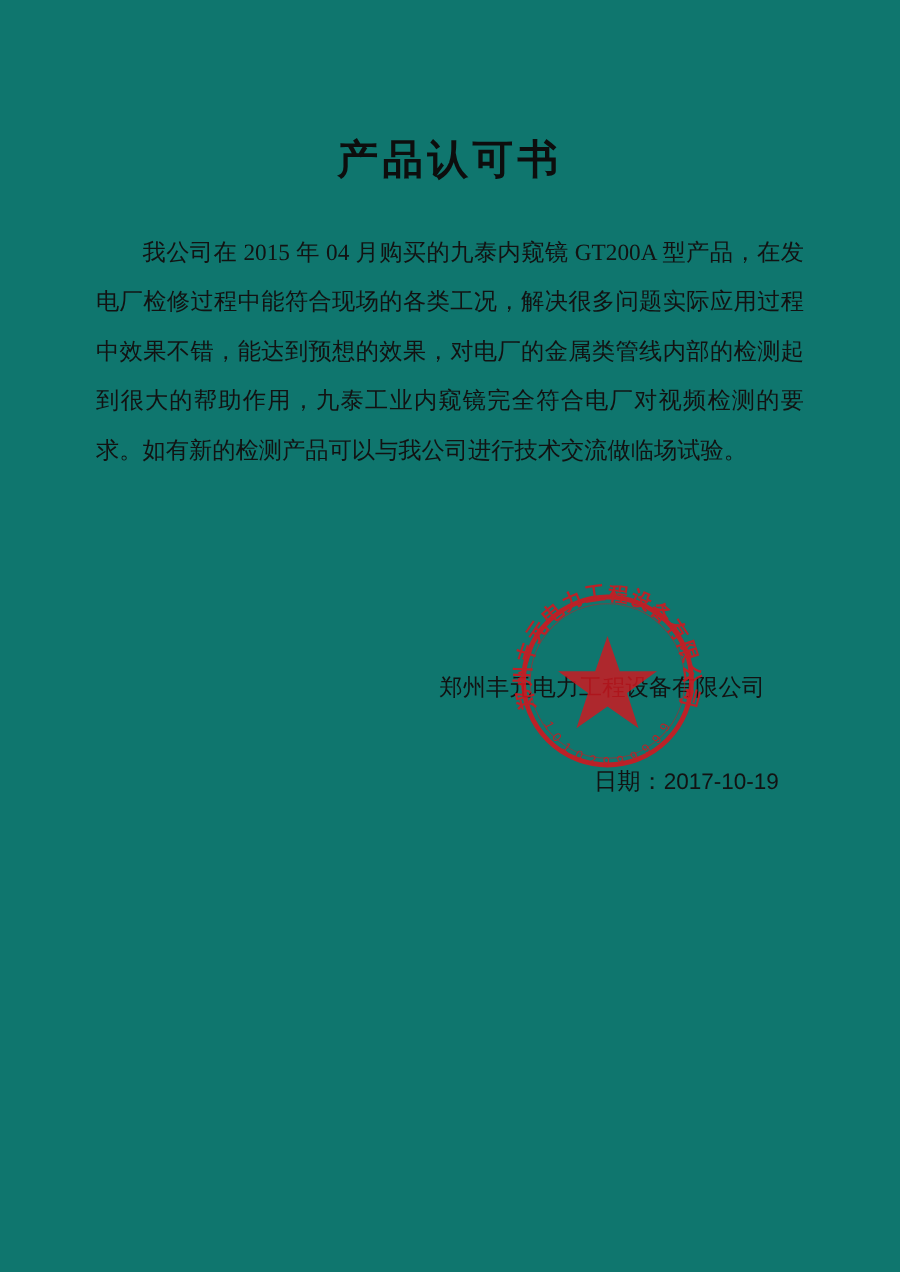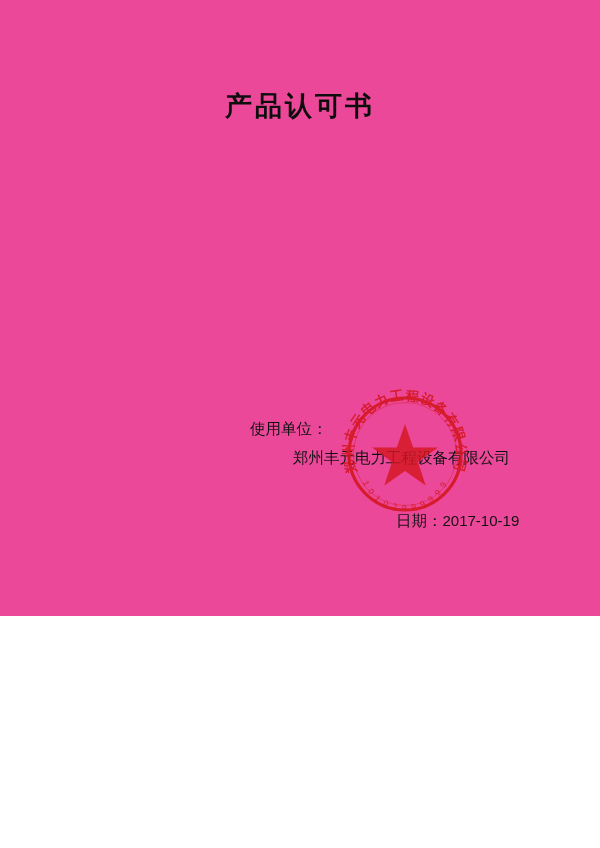--- a/index.html
+++ b/index.html
@@ -11,22 +11,22 @@
     width: 600px;
     height: 848px;
     position: relative;
     font-family: "Liberation Serif", "DejaVu Serif", serif;
     color: #141414;
     overflow: hidden;
   }
   .page {
     position: relative;
     width: 600px;
-    height: 616px;
-    background: #ec4899;
+    height: 848px;
+    background: #0f766e;
     box-sizing: border-box;
   }
   .doc-title {
     position: absolute;
     top: 88px;
     left: 0;
     width: 600px;
     text-align: center;
     font-size: 27px;
     font-weight: bold;
@@ -109,26 +109,22 @@
     letter-spacing: 1.5px;
   }
 </style>
 </head>
 <body>
 
 <div class="page">
 
   <div class="doc-title">产品认可书</div>
 
+  <div class="body-text">我公司在 2015 年 04 月购买的九泰内窥镜 GT200A 型产品，在发电厂检修过程中能符合现场的各类工况，解决很多问题实际应用过程中效果不错，能达到预想的效果，对电厂的金属类管线内部的检测起到很大的帮助作用，九泰工业内窥镜完全符合电厂对视频检测的要求。如有新的检测产品可以与我公司进行技术交流做临场试验。</div>
 
-  <div class="sign-block">
-    <div class="sign-row">
-      <span class="sign-label">使用单位：</span>
-    </div>
-  </div>
 
   <div class="sign-company">郑州丰元电力工程设备有限公司</div>
 
   <div class="date-row">
     <span>日期：</span><span class="lat">2017-10-19</span>
   </div>
 
   <div class="seal">
     <svg width="140" height="140" viewBox="0 0 140 140" xmlns="http://www.w3.org/2000/svg">
       <defs>

